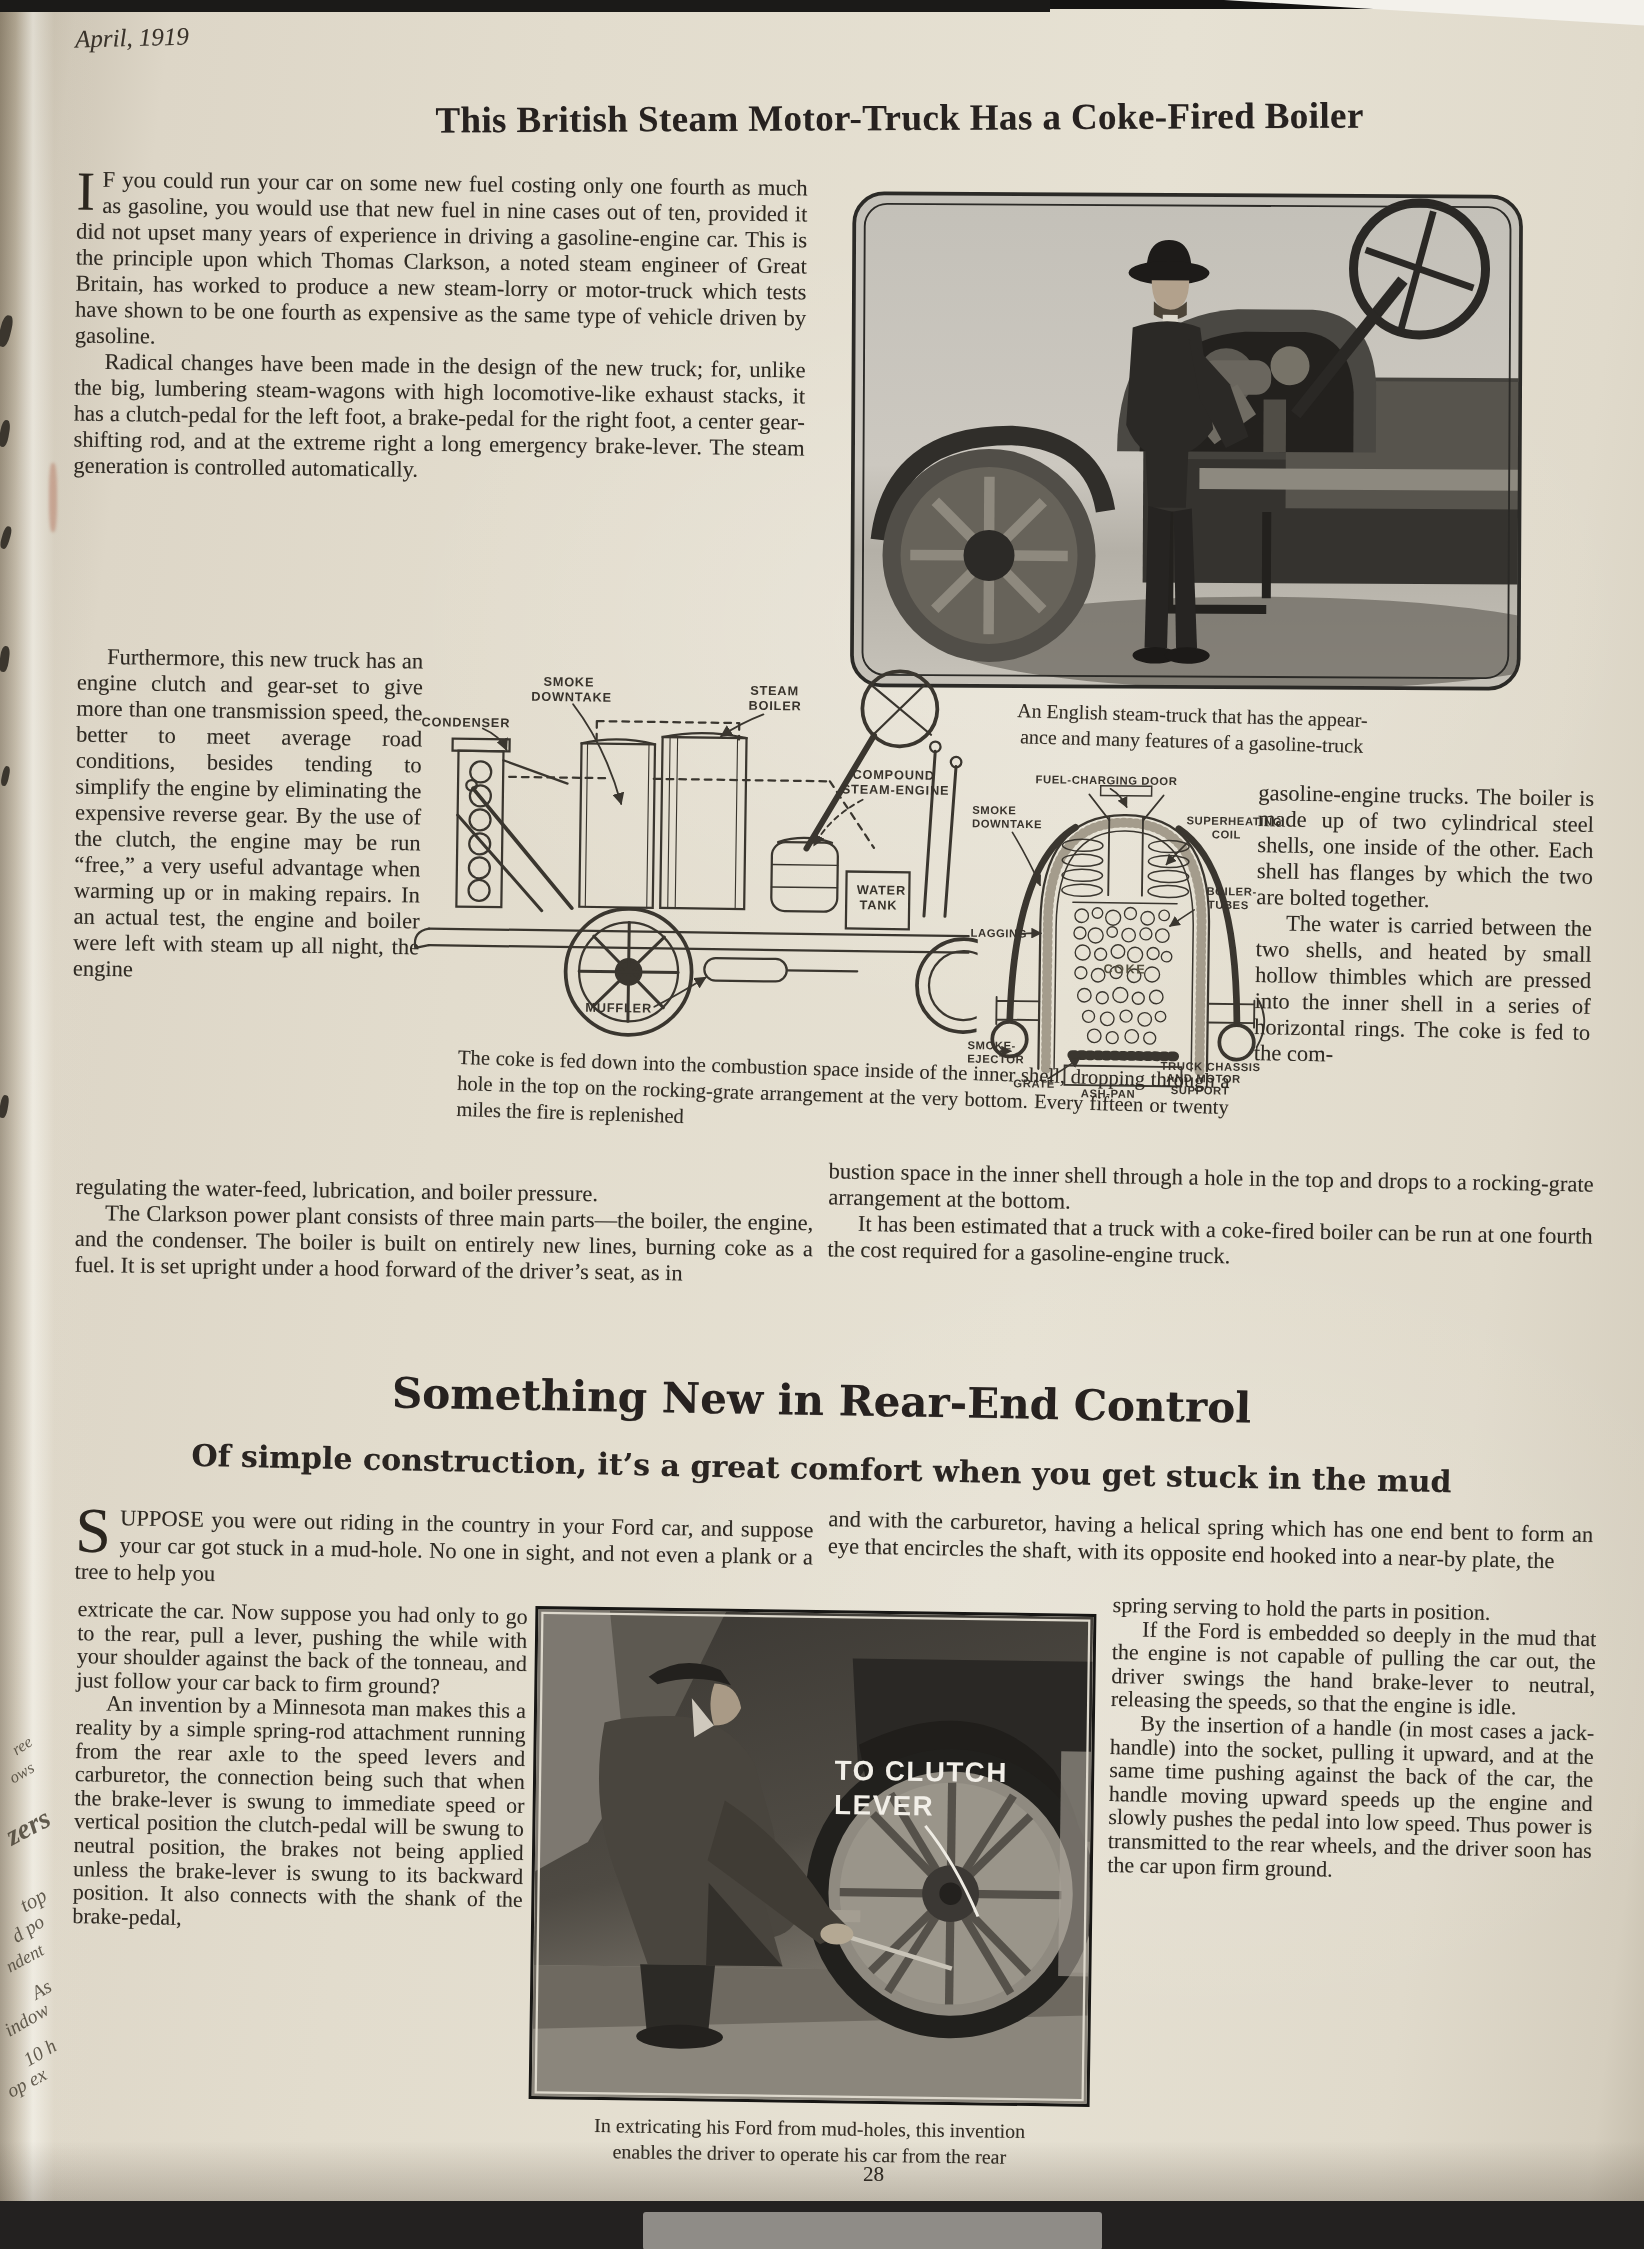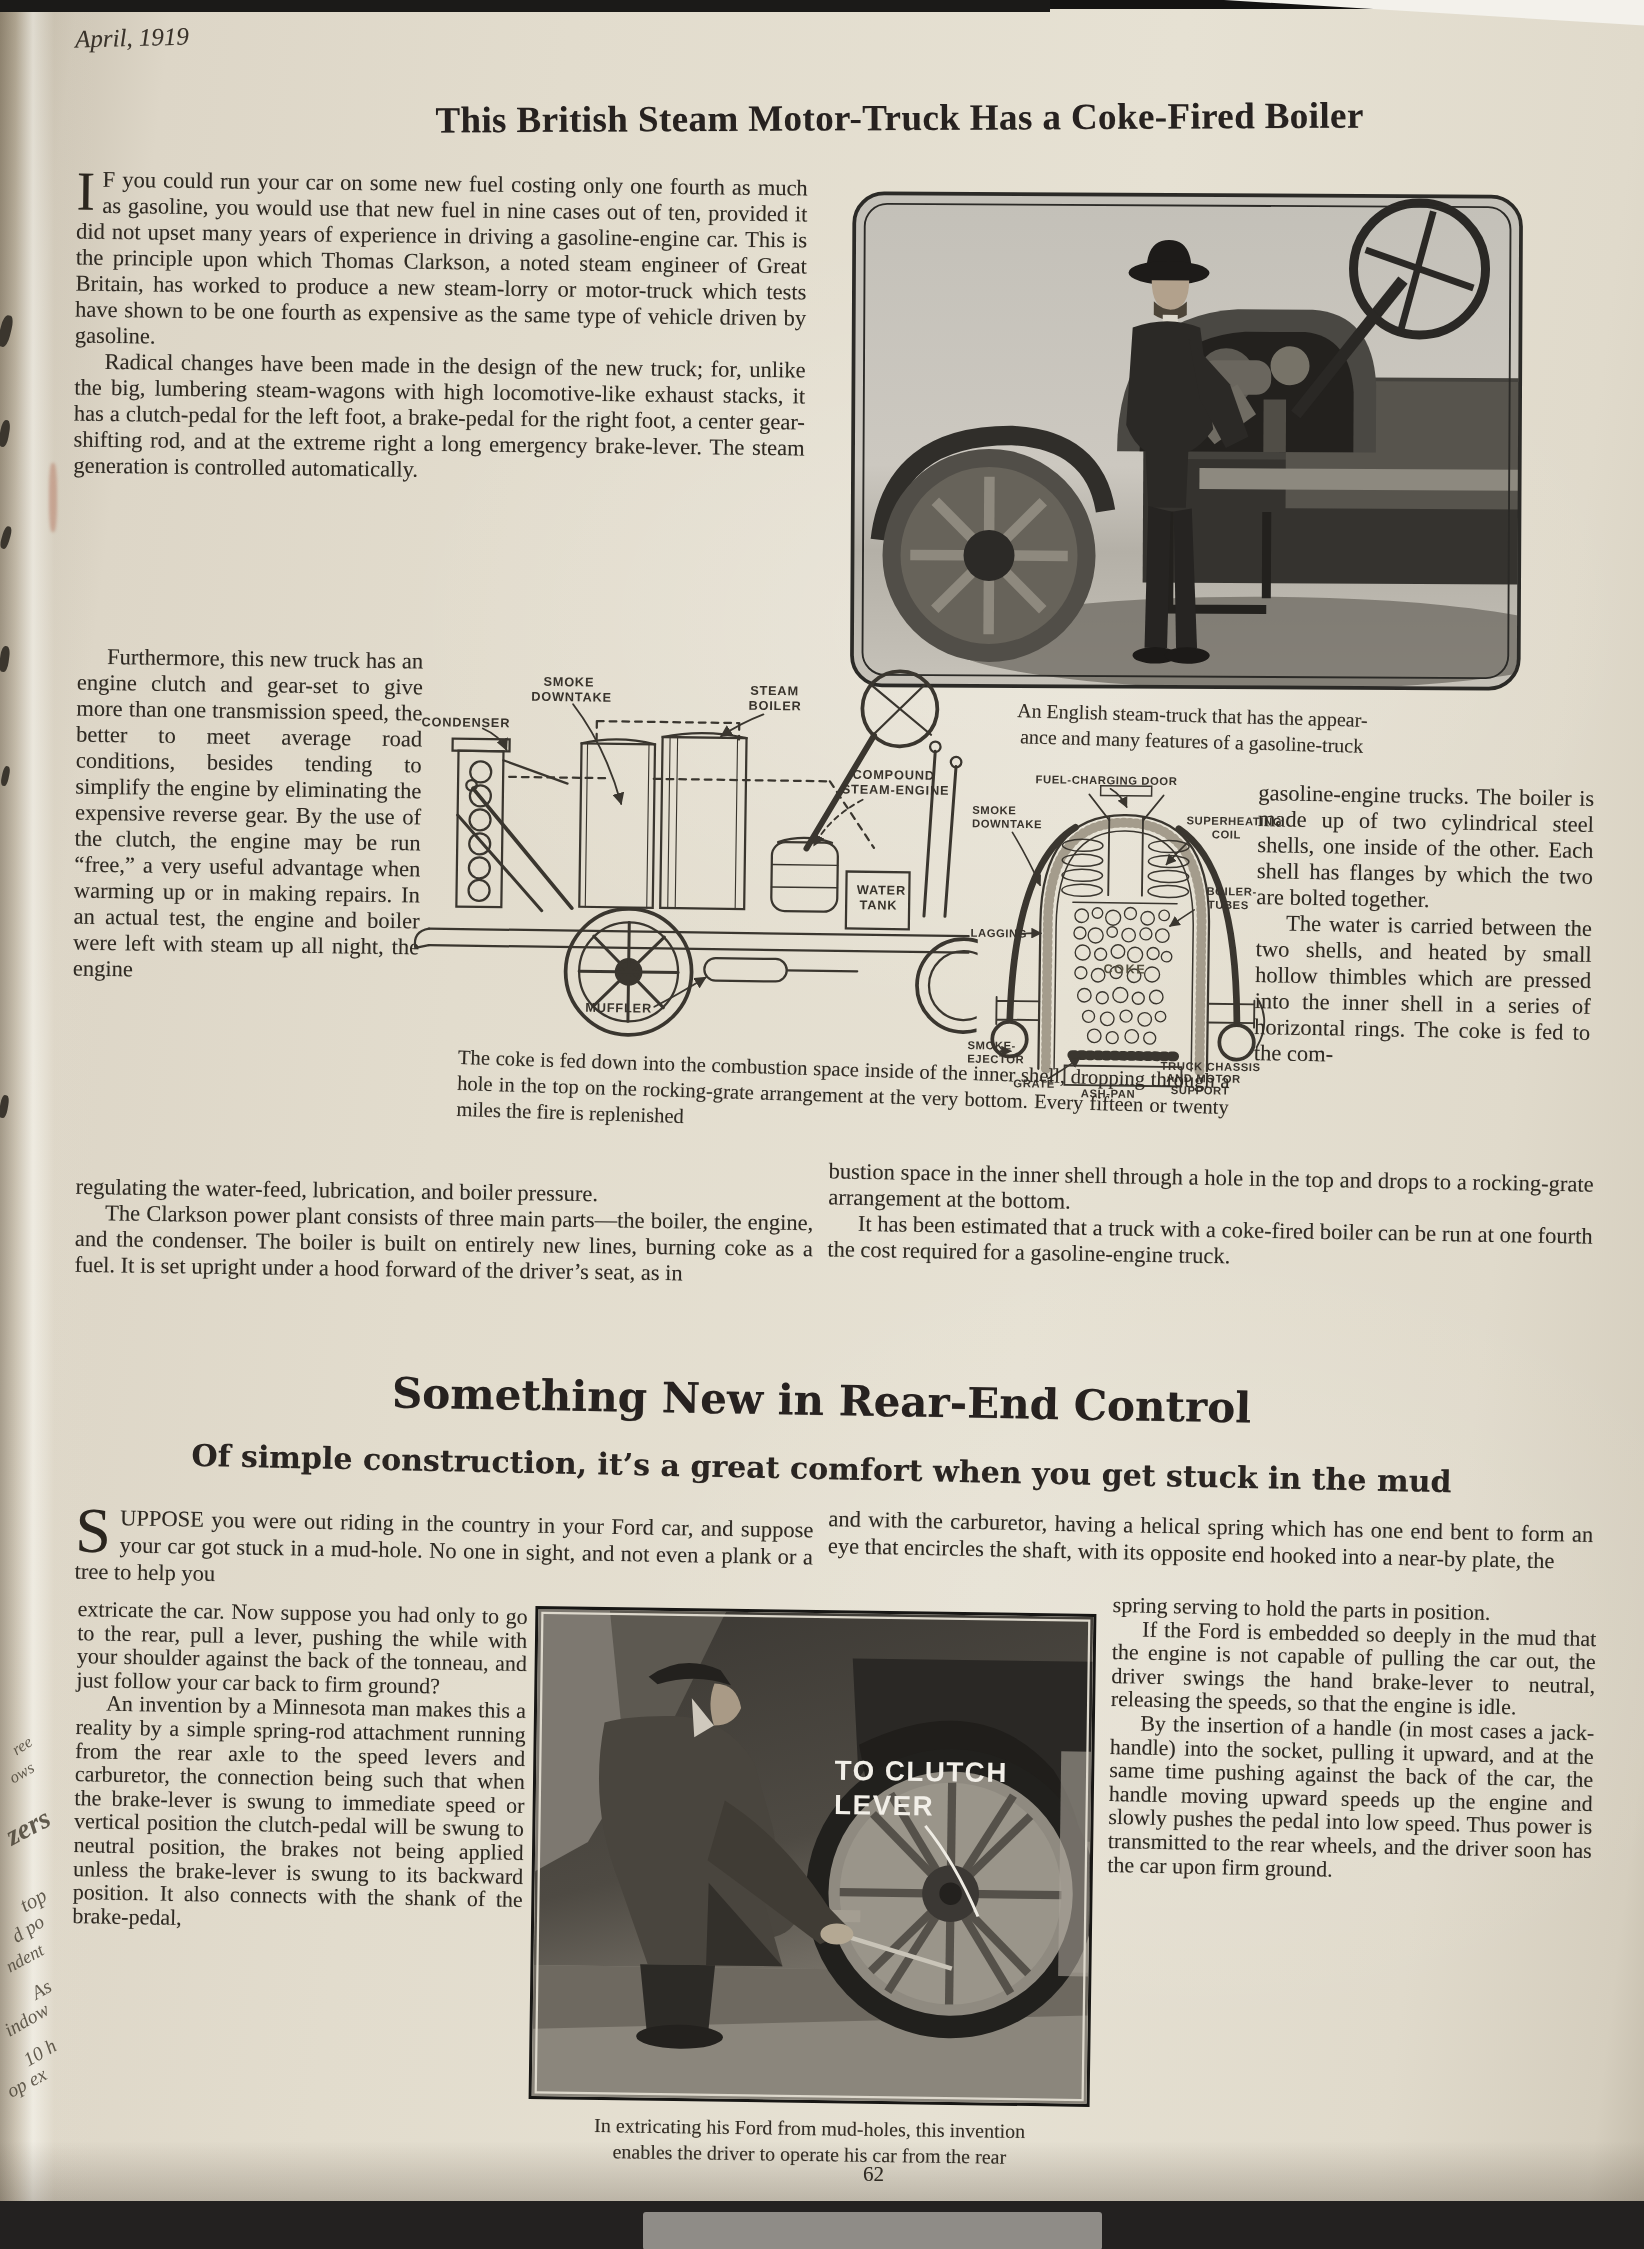--- a/index.html
+++ b/index.html
@@ -420,15 +420,15 @@
         <path d="M520 282 Q560 330 592 402" stroke="#efece4" stroke-width="4" fill="none"></path>
       </g>
       <rect x="5" y="5" width="730" height="640" fill="none" stroke="#ddd8cc" stroke-width="3"></rect>
     </svg>
   </div>
   <div class="block cap txt" style="left:517px;top:2116px;width:585px;transform:rotate(0.8deg);">
     <div>In extricating his Ford from mud-holes, this invention</div>
     <div>enables the driver to operate his car from the rear</div>
   </div>
 
-  <div class="block pnum txt" style="left:836px;top:2162px;width:75px;">62</div>
+  <div class="block pnum txt" style="left:836px;top:2162px;width:75px;">28</div>
 </div>
 
 
 </body></html>

